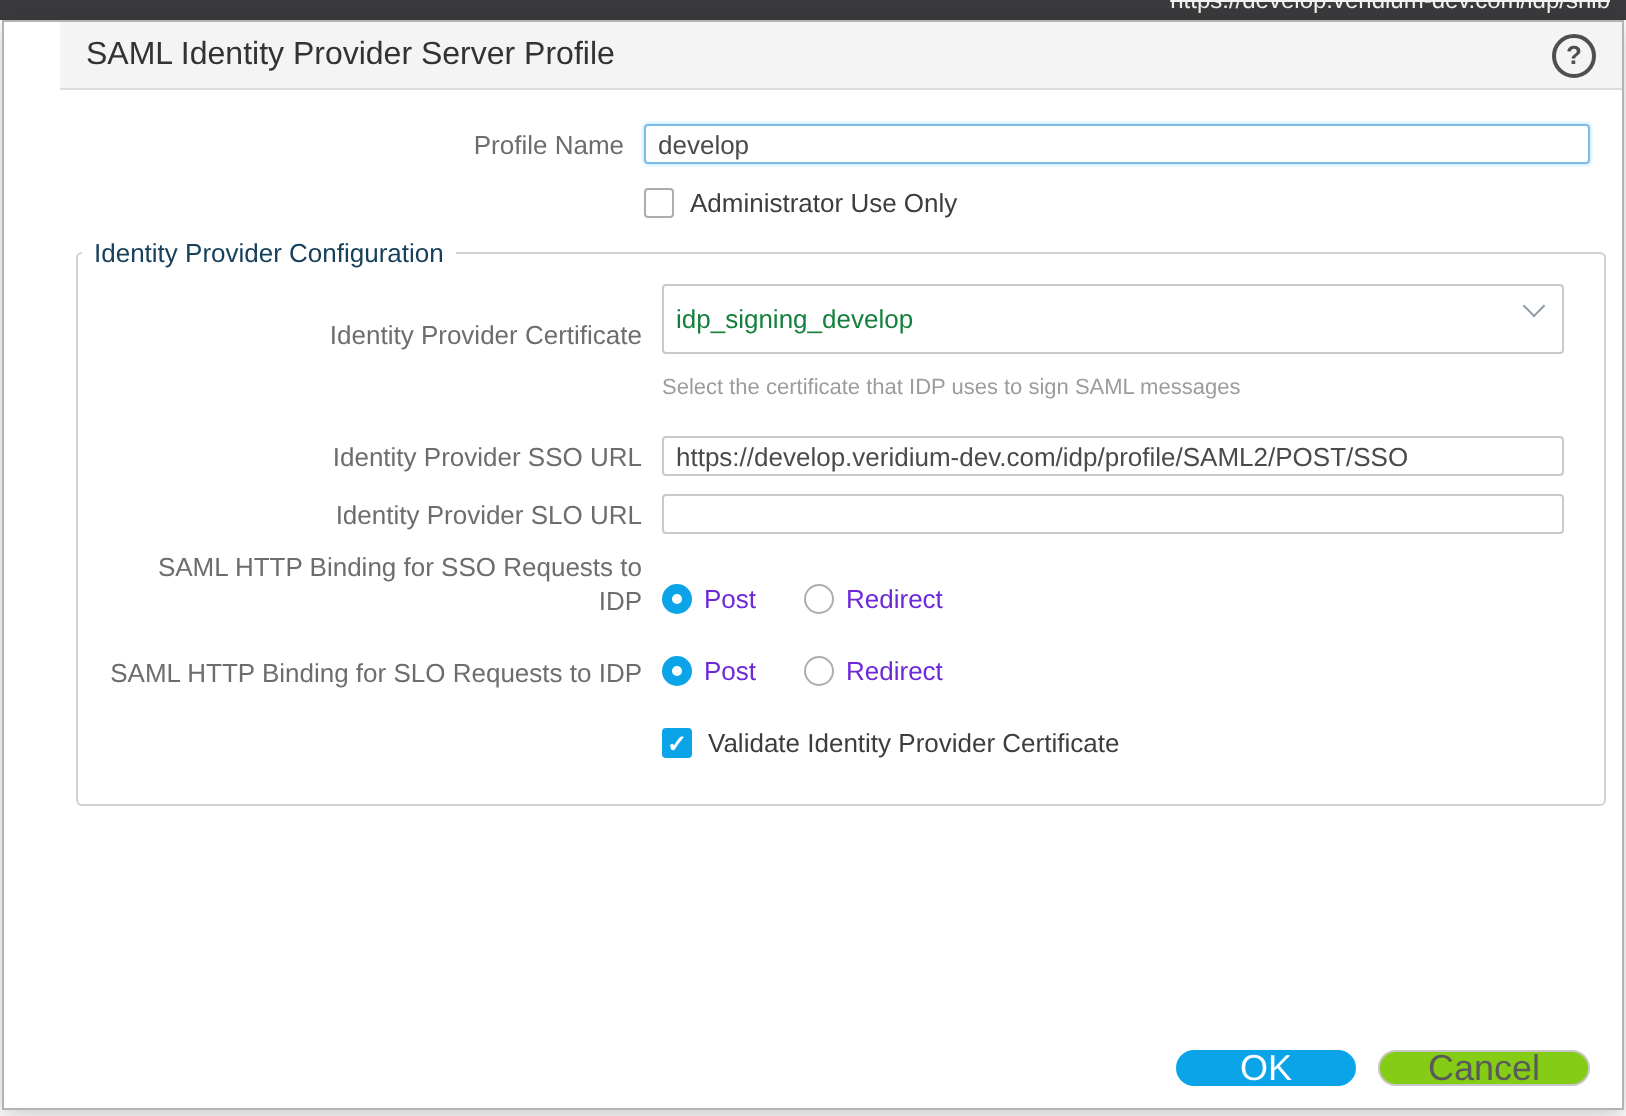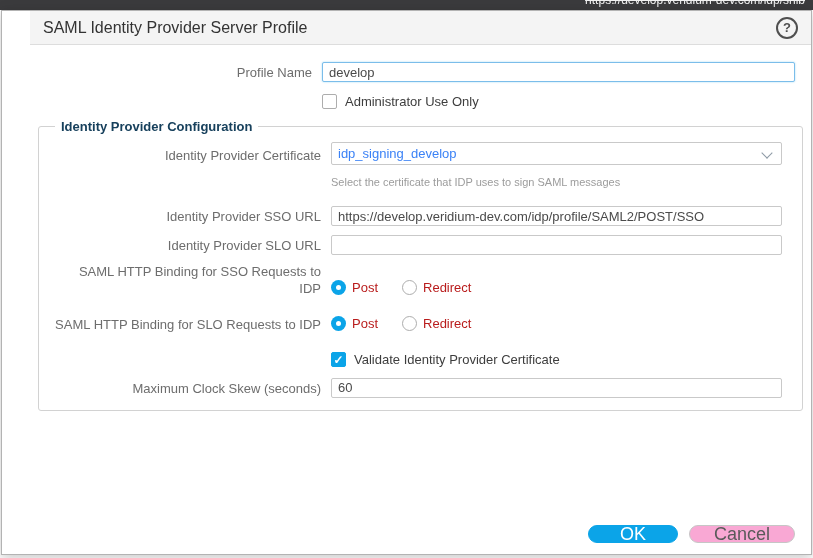--- a/index.html
+++ b/index.html
@@ -25,49 +25,49 @@
   .lbl{width:292px;flex:none;text-align:right;padding-right:10px;color:#6d6d6d;font-size:13px;line-height:1.3;box-sizing:border-box;}
   .lbl.narrow{padding-left:34px;}
   .ctl{flex:1;display:flex;align-items:center;min-height:20px;}
   .dlg-body > .row > .ctl{margin-right:16px;}
 
   input.txt{width:100%;height:20px;border:1px solid #c9c9c9;border-radius:2px;font-size:13px;color:#4a4a4a;
     padding:0 6px;box-sizing:border-box;font-family:"Liberation Sans",sans-serif;outline:none;}
   input.txt.focused{border-color:#7bbdea;box-shadow:0 0 2px rgba(11,164,232,.4);}
 
   fieldset.cfg{margin:1px 8px 0 8px;border:1px solid #d2d2d2;border-radius:3px;padding:8px 12px 12px 0;}
-  fieldset.cfg legend{color:var(--legend,#17405c);font-weight:bold;font-size:13px;padding:0 6px;margin-left:16px;}
+  fieldset.cfg legend{color:var(--legend,#17405c);font-weight:normal;font-size:13px;padding:0 6px;margin-left:2px;}
   fieldset.cfg .ctl{margin-right:8px;}
 
   .helper{color:#9c9c9c;font-size:11px;margin-top:-4px;}
   .row.helper-row{margin-bottom:12px;}
   .row.binding{margin-bottom:16px;}
   .row.cbrow{margin-bottom:8px;}
 
-  .select{position:relative;width:100%;height:23px;border:1px solid #c9c9c9;border-radius:2px;box-sizing:border-box;
-    display:flex;align-items:center;padding:0 26px 0 6px;font-size:13px;color:#3b82f6;cursor:pointer;background:#fff;}
+  .select{position:relative;width:100%;height:35px;border:1px solid #c9c9c9;border-radius:2px;box-sizing:border-box;
+    display:flex;align-items:center;padding:0 26px 0 6px;font-size:13px;color:#15803d;cursor:pointer;background:#fff;}
   .chev{position:absolute;right:10px;top:6px;width:7px;height:7px;border-right:1.6px solid #8d9aa5;border-bottom:1.6px solid #8d9aa5;transform:rotate(45deg);}
 
   .radio{width:15px;height:15px;border-radius:50%;border:1px solid #adadad;background:#fff;box-sizing:border-box;
     position:relative;margin-right:6px;flex:none;cursor:pointer;}
   .radio.selected{border:none;background:var(--accent,#0ba4e8);}
   .radio.selected::after{content:"";position:absolute;width:5px;height:5px;border-radius:50%;background:#fff;top:5px;left:5px;}
-  .radio-label{color:#b91c1c;font-size:13px;margin-right:24px;cursor:pointer;}
+  .radio-label{color:#6d28d9;font-size:13px;margin-right:24px;cursor:pointer;}
 
   .cb{width:15px;height:15px;border:1px solid #adadad;border-radius:2px;background:#fff;box-sizing:border-box;
     position:relative;margin-right:8px;flex:none;cursor:pointer;}
   .cb.checked{background:var(--accent,#0ba4e8);border-color:var(--accent,#0ba4e8);}
   .cb.checked::after{content:"\2713";position:absolute;color:#fff;font-size:12px;font-weight:bold;left:1.5px;top:0;line-height:14px;}
   .cb-label{font-size:13px;color:#3d3d3d;}
 
   .footer{position:absolute;bottom:11px;right:16px;display:flex;gap:11px;}
   .btn{height:18px;border-radius:16px;font-size:18px;display:flex;align-items:center;justify-content:center;
     padding:0 24px;box-sizing:border-box;cursor:pointer;min-width:90px;}
   .btn-ok{background:var(--accent,#0ba4e8);color:#fff;border:1px solid var(--accent,#0ba4e8);}
-  .btn-cancel{background:#f9a8d4;color:#5a5a5a;border:1px solid #c6c6c6;}
+  .btn-cancel{background:#84cc16;color:#5a5a5a;border:1px solid #c6c6c6;}
 </style>
 </head>
 <body>
 
 <div class="topbar">
   <span class="url">https://develop.veridium-dev.com/idp/shib</span>
 </div>
 
 <div class="dialog">
 
@@ -150,26 +150,20 @@
 
       <div class="row cbrow">
         <span class="lbl"></span>
         <div class="ctl">
           <span class="cb checked"></span>
           <span class="cb-label">Validate Identity Provider Certificate</span>
         </div>
       </div>
 
 
-      <div class="row" style="margin-bottom:0;">
-        <label class="lbl">Maximum Clock Skew (seconds)</label>
-        <div class="ctl">
-          <input class="txt" type="text" value="60" style="">
-        </div>
-      </div>
 
     </fieldset>
   </div>
 
   <div class="footer">
     <div class="btn btn-ok">OK</div>
     <div class="btn btn-cancel">Cancel</div>
   </div>
 
 </div>

